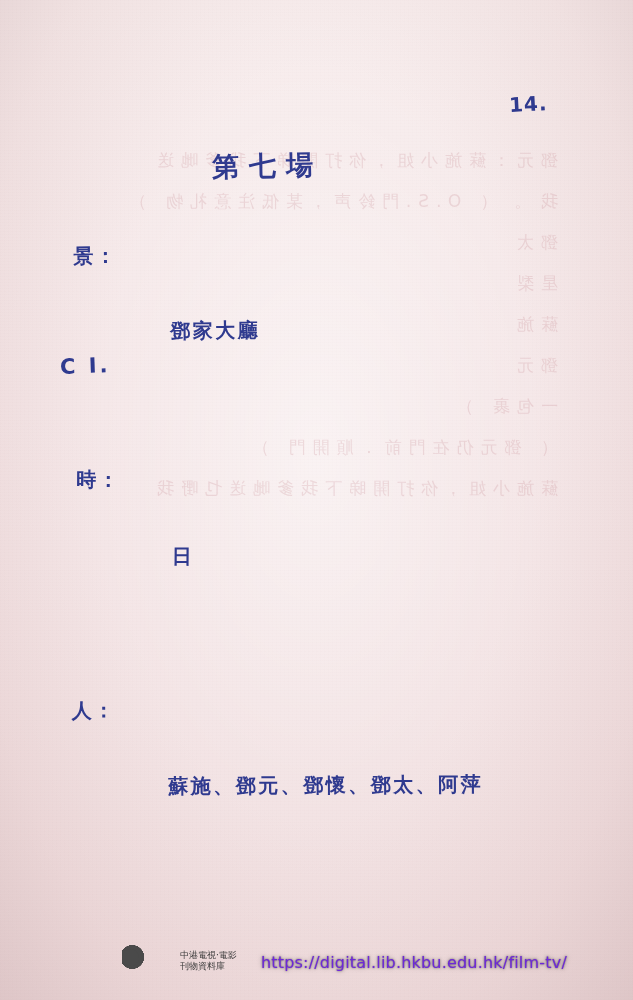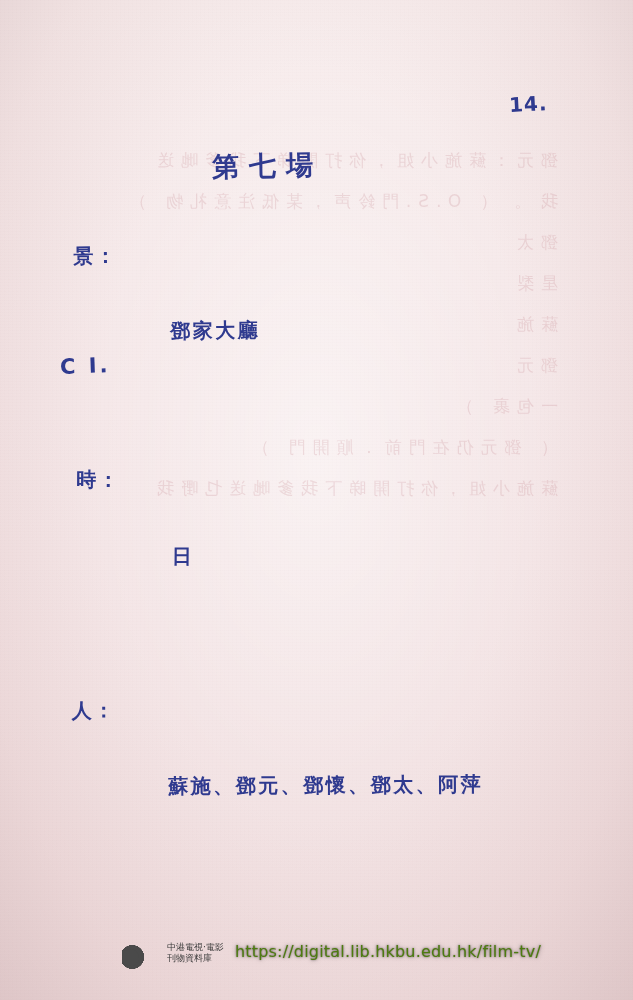--- a/index.html
+++ b/index.html
@@ -126,22 +126,22 @@
   .j2 { transform: rotate(0.4deg) translateX(2px); }
   .j3 { transform: rotate(-0.35deg) translateX(-2px); }
   .j4 { transform: rotate(0.6deg); }
 
   
   .footer {
     position: absolute;
     left: 122px;
     bottom: 28px;
     display: flex;
-    align-items: flex-start;
-    gap: 11px;
+    align-items: flex-end;
+    gap: 24px;
   }
   .footer-logo {
     width: 34px;
     height: 30px;
     background: #4a4a4a;
     -webkit-mask: radial-gradient(circle at 30% 50%, #000 42%, transparent 43%);
     mask: radial-gradient(circle at 30% 50%, #000 42%, transparent 43%);
     position: relative;
   }
   .footer-logo::before {
@@ -167,21 +167,21 @@
   .footer-cn {
     font-size: 9px;
     line-height: 11px;
     color: #3a3a3a;
     font-family: "DejaVu Sans", sans-serif;
     letter-spacing: 0px;
     white-space: pre-line;
   }
   .footer-url {
     font-size: 16px;
-    color: #4d7c0f;
+    color: #6d28d9;
     text-shadow: 0 0 2px rgba(0,0,0,0.55), 0 0 5px rgba(0,0,0,0.35);
     font-family: "DejaVu Sans", sans-serif;
     letter-spacing: 0.2px;
   }
 </style>
 </head>
 <body>
 
 <div class="paper"></div>
 <div class="grain"></div>

